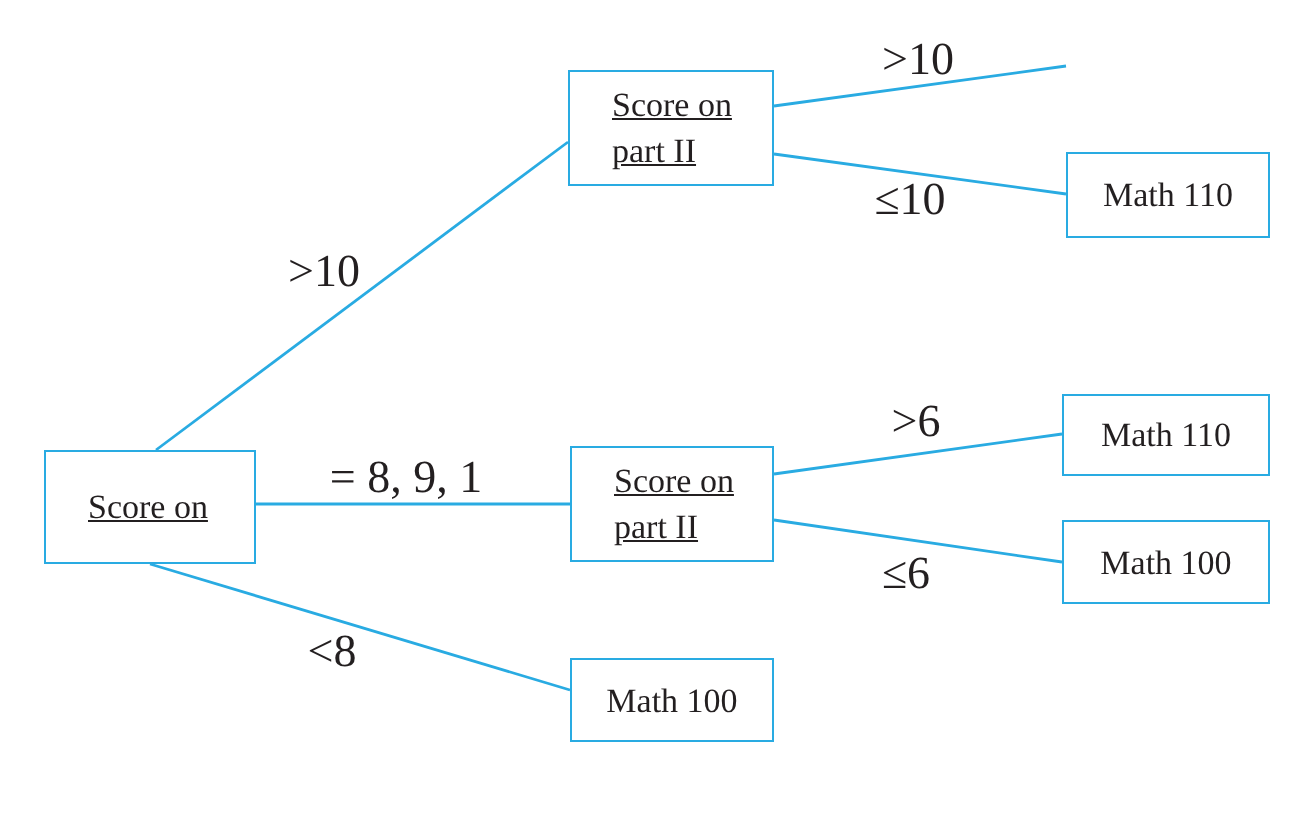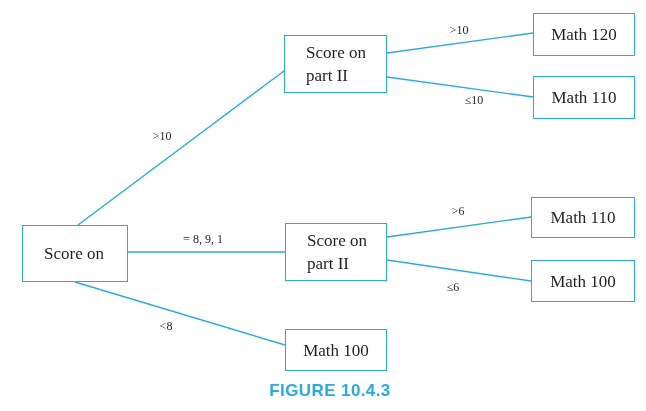--- a/index.html
+++ b/index.html
@@ -29,30 +29,31 @@
     background: #ffffff;
     box-sizing: border-box;
     font-size: 17px;
     line-height: 23px;
   }
   .node.decision {
     display: flex;
     flex-direction: column;
     justify-content: center;
     padding-left: 21px;
+    text-decoration: underline;
   }
   .node.leaf {
     display: flex;
     align-items: center;
     justify-content: center;
   }
   .edge-label {
     position: absolute;
     transform: translate(-50%, -50%);
-    font-size: 12px;
+    font-size: 23px;
     white-space: nowrap;
   }
   .caption {
     position: absolute;
     transform: translate(-50%, -50%);
     font-family: "Liberation Sans", "DejaVu Sans", sans-serif;
     font-weight: bold;
     font-size: 17px;
     letter-spacing: 0.4px;
     color: #29ABE2;
@@ -81,23 +82,20 @@
   <div class="node decision" style="left:284px; top:35px; width:103px; height:58px;">
     <div>Score on</div>
     <div>part II</div>
   </div>
 
   <div class="node decision" style="left:285px; top:223px; width:102px; height:58px;">
     <div>Score on</div>
     <div>part II</div>
   </div>
 
-  <div class="node leaf" style="left:533px; top:13px; width:102px; height:43px;">
-    <span>Math 120</span>
-  </div>
 
   <div class="node leaf" style="left:533px; top:76px; width:102px; height:43px;">
     <span>Math 110</span>
   </div>
 
   <div class="node leaf" style="left:531px; top:197px; width:104px; height:41px;">
     <span>Math 110</span>
   </div>
 
   <div class="node leaf" style="left:531px; top:260px; width:104px; height:42px;">
@@ -109,21 +107,20 @@
   </div>
 
   <div class="edge-label" style="left:162px; top:136px;">&gt;10</div>
 
   <div class="edge-label" style="left:203px; top:239px;">= 8, 9, 1</div>
 
   <div class="edge-label" style="left:166px; top:326px;">&lt;8</div>
 
   <div class="edge-label" style="left:459px; top:30px;">&gt;10</div>
 
-  <div class="edge-label" style="left:474px; top:100px;">≤10</div>
+  <div class="edge-label" style="left:455px; top:100px;">≤10</div>
 
   <div class="edge-label" style="left:458px; top:211px;">&gt;6</div>
 
   <div class="edge-label" style="left:453px; top:287px;">≤6</div>
 
-  <div class="caption" style="left:330px; top:391px;">FIGURE 10.4.3</div>
 
 </div>
 
 </body></html>

